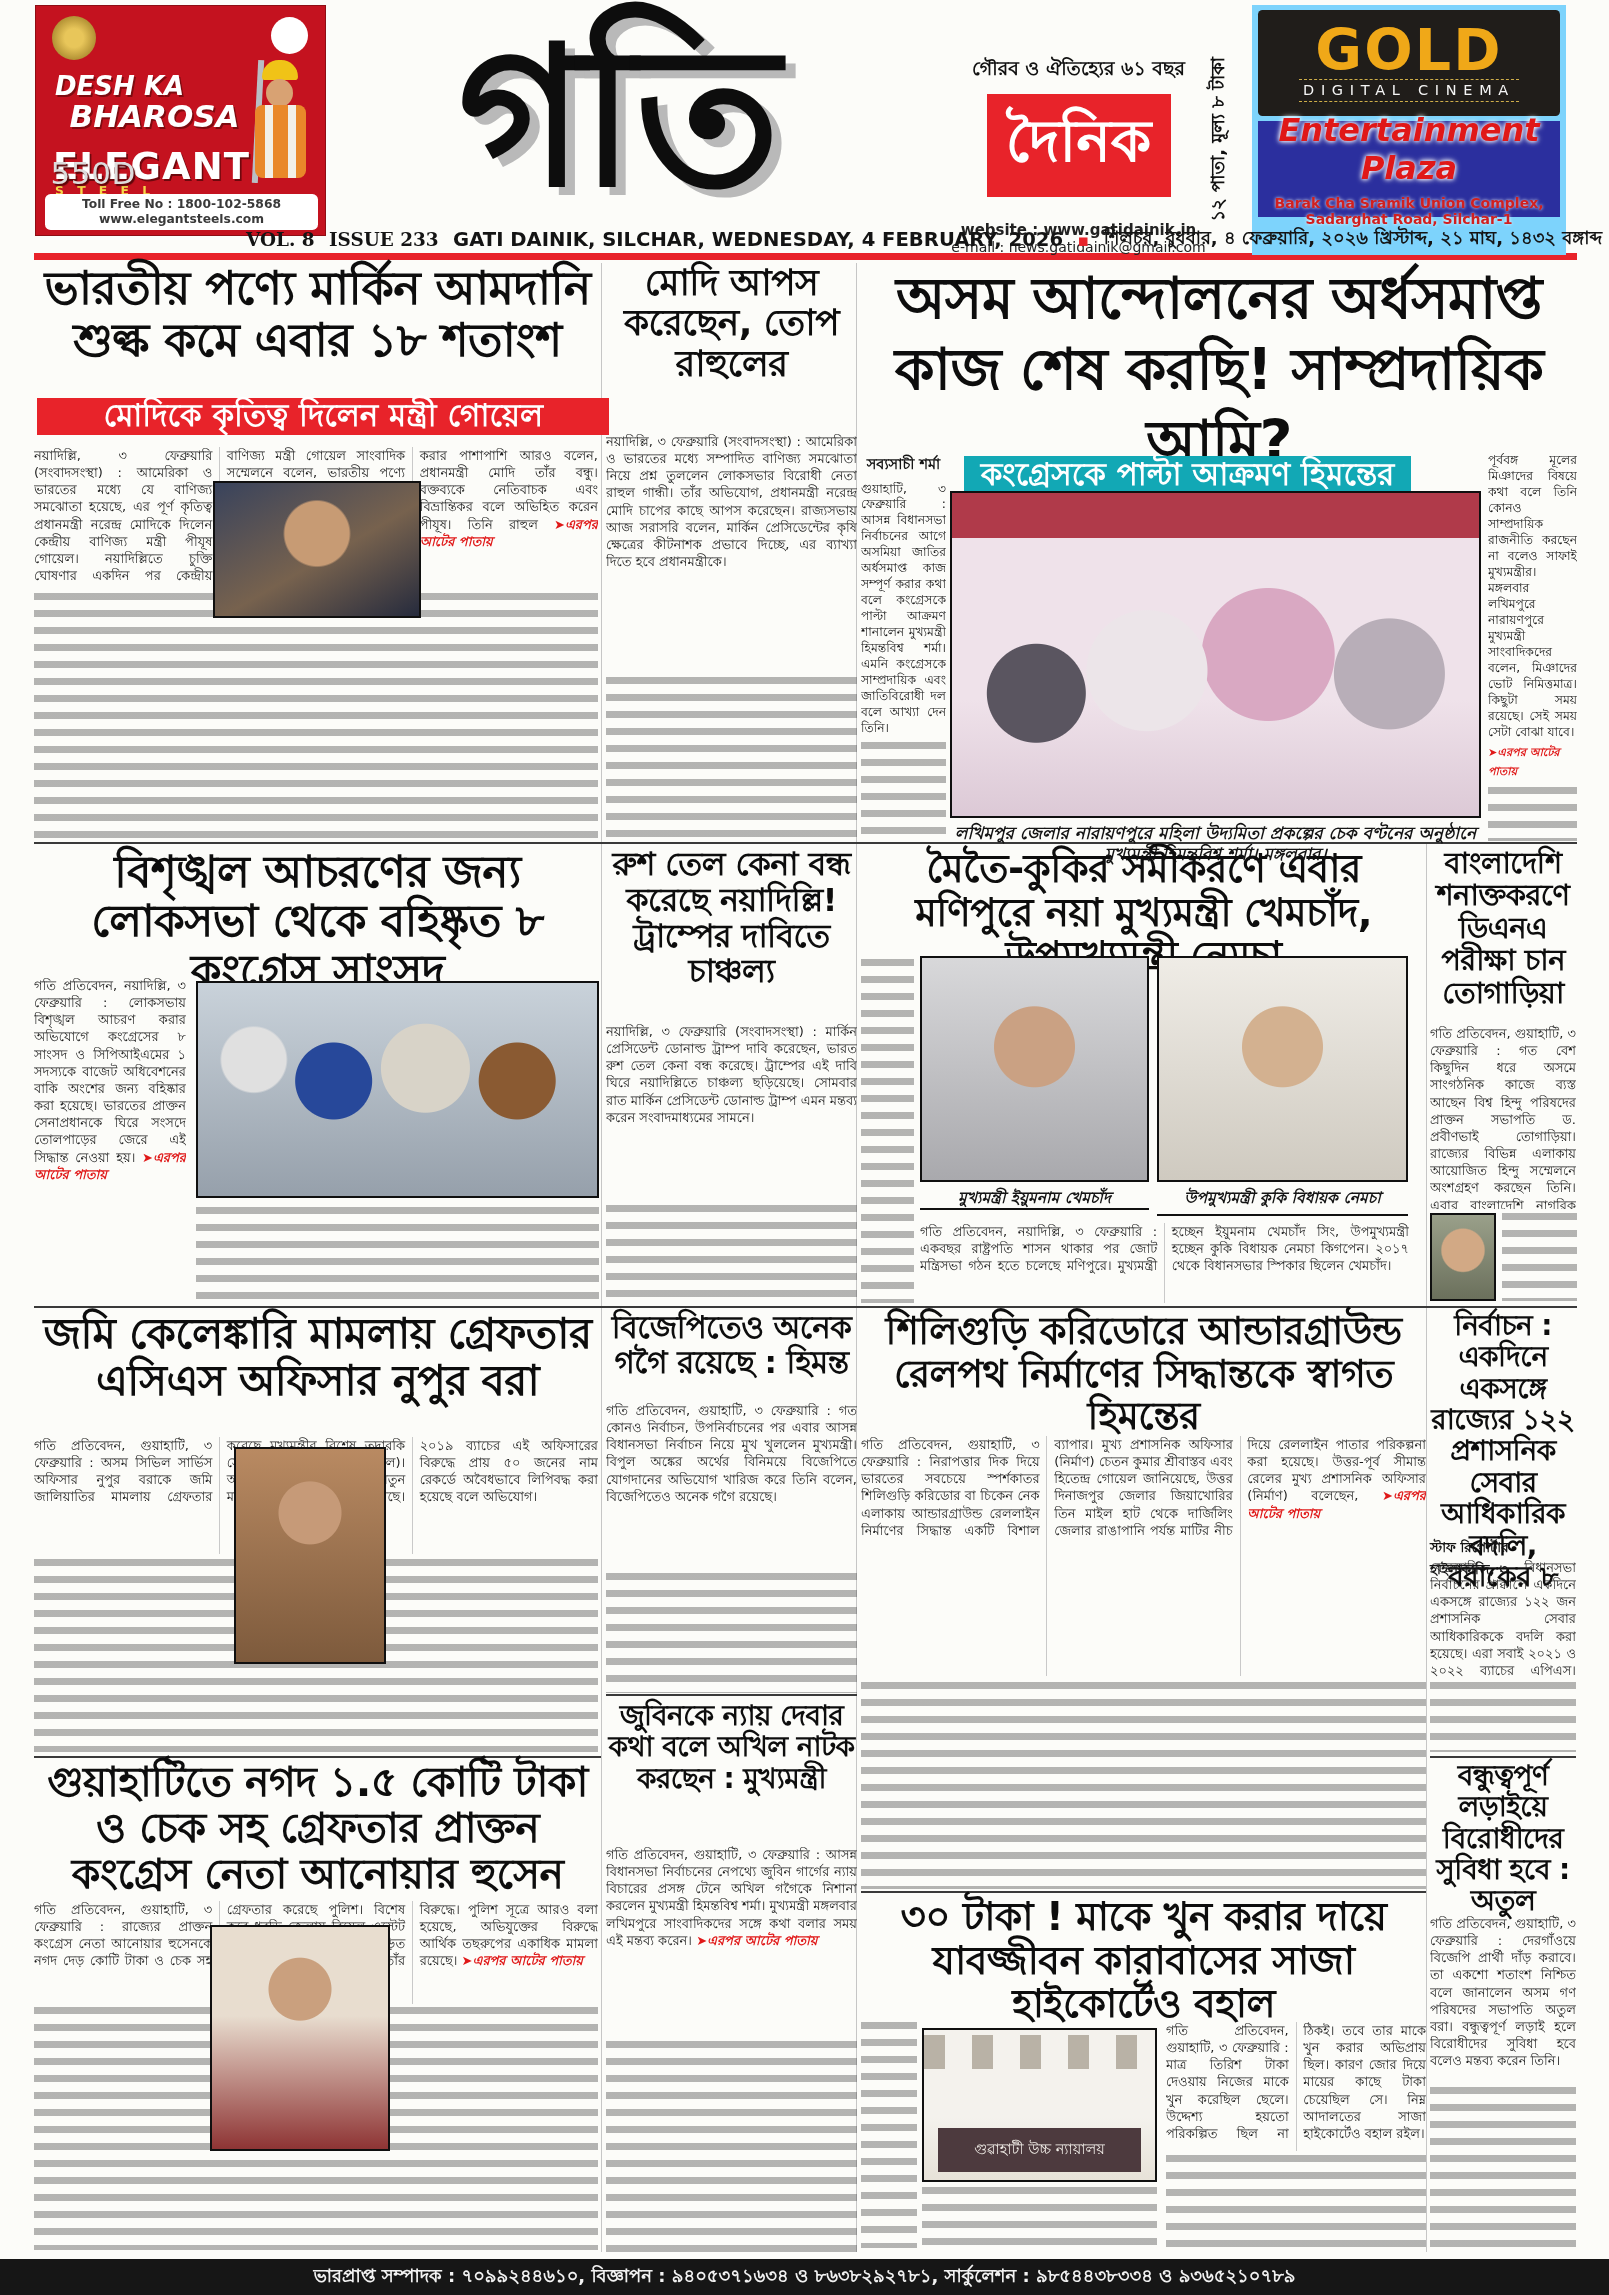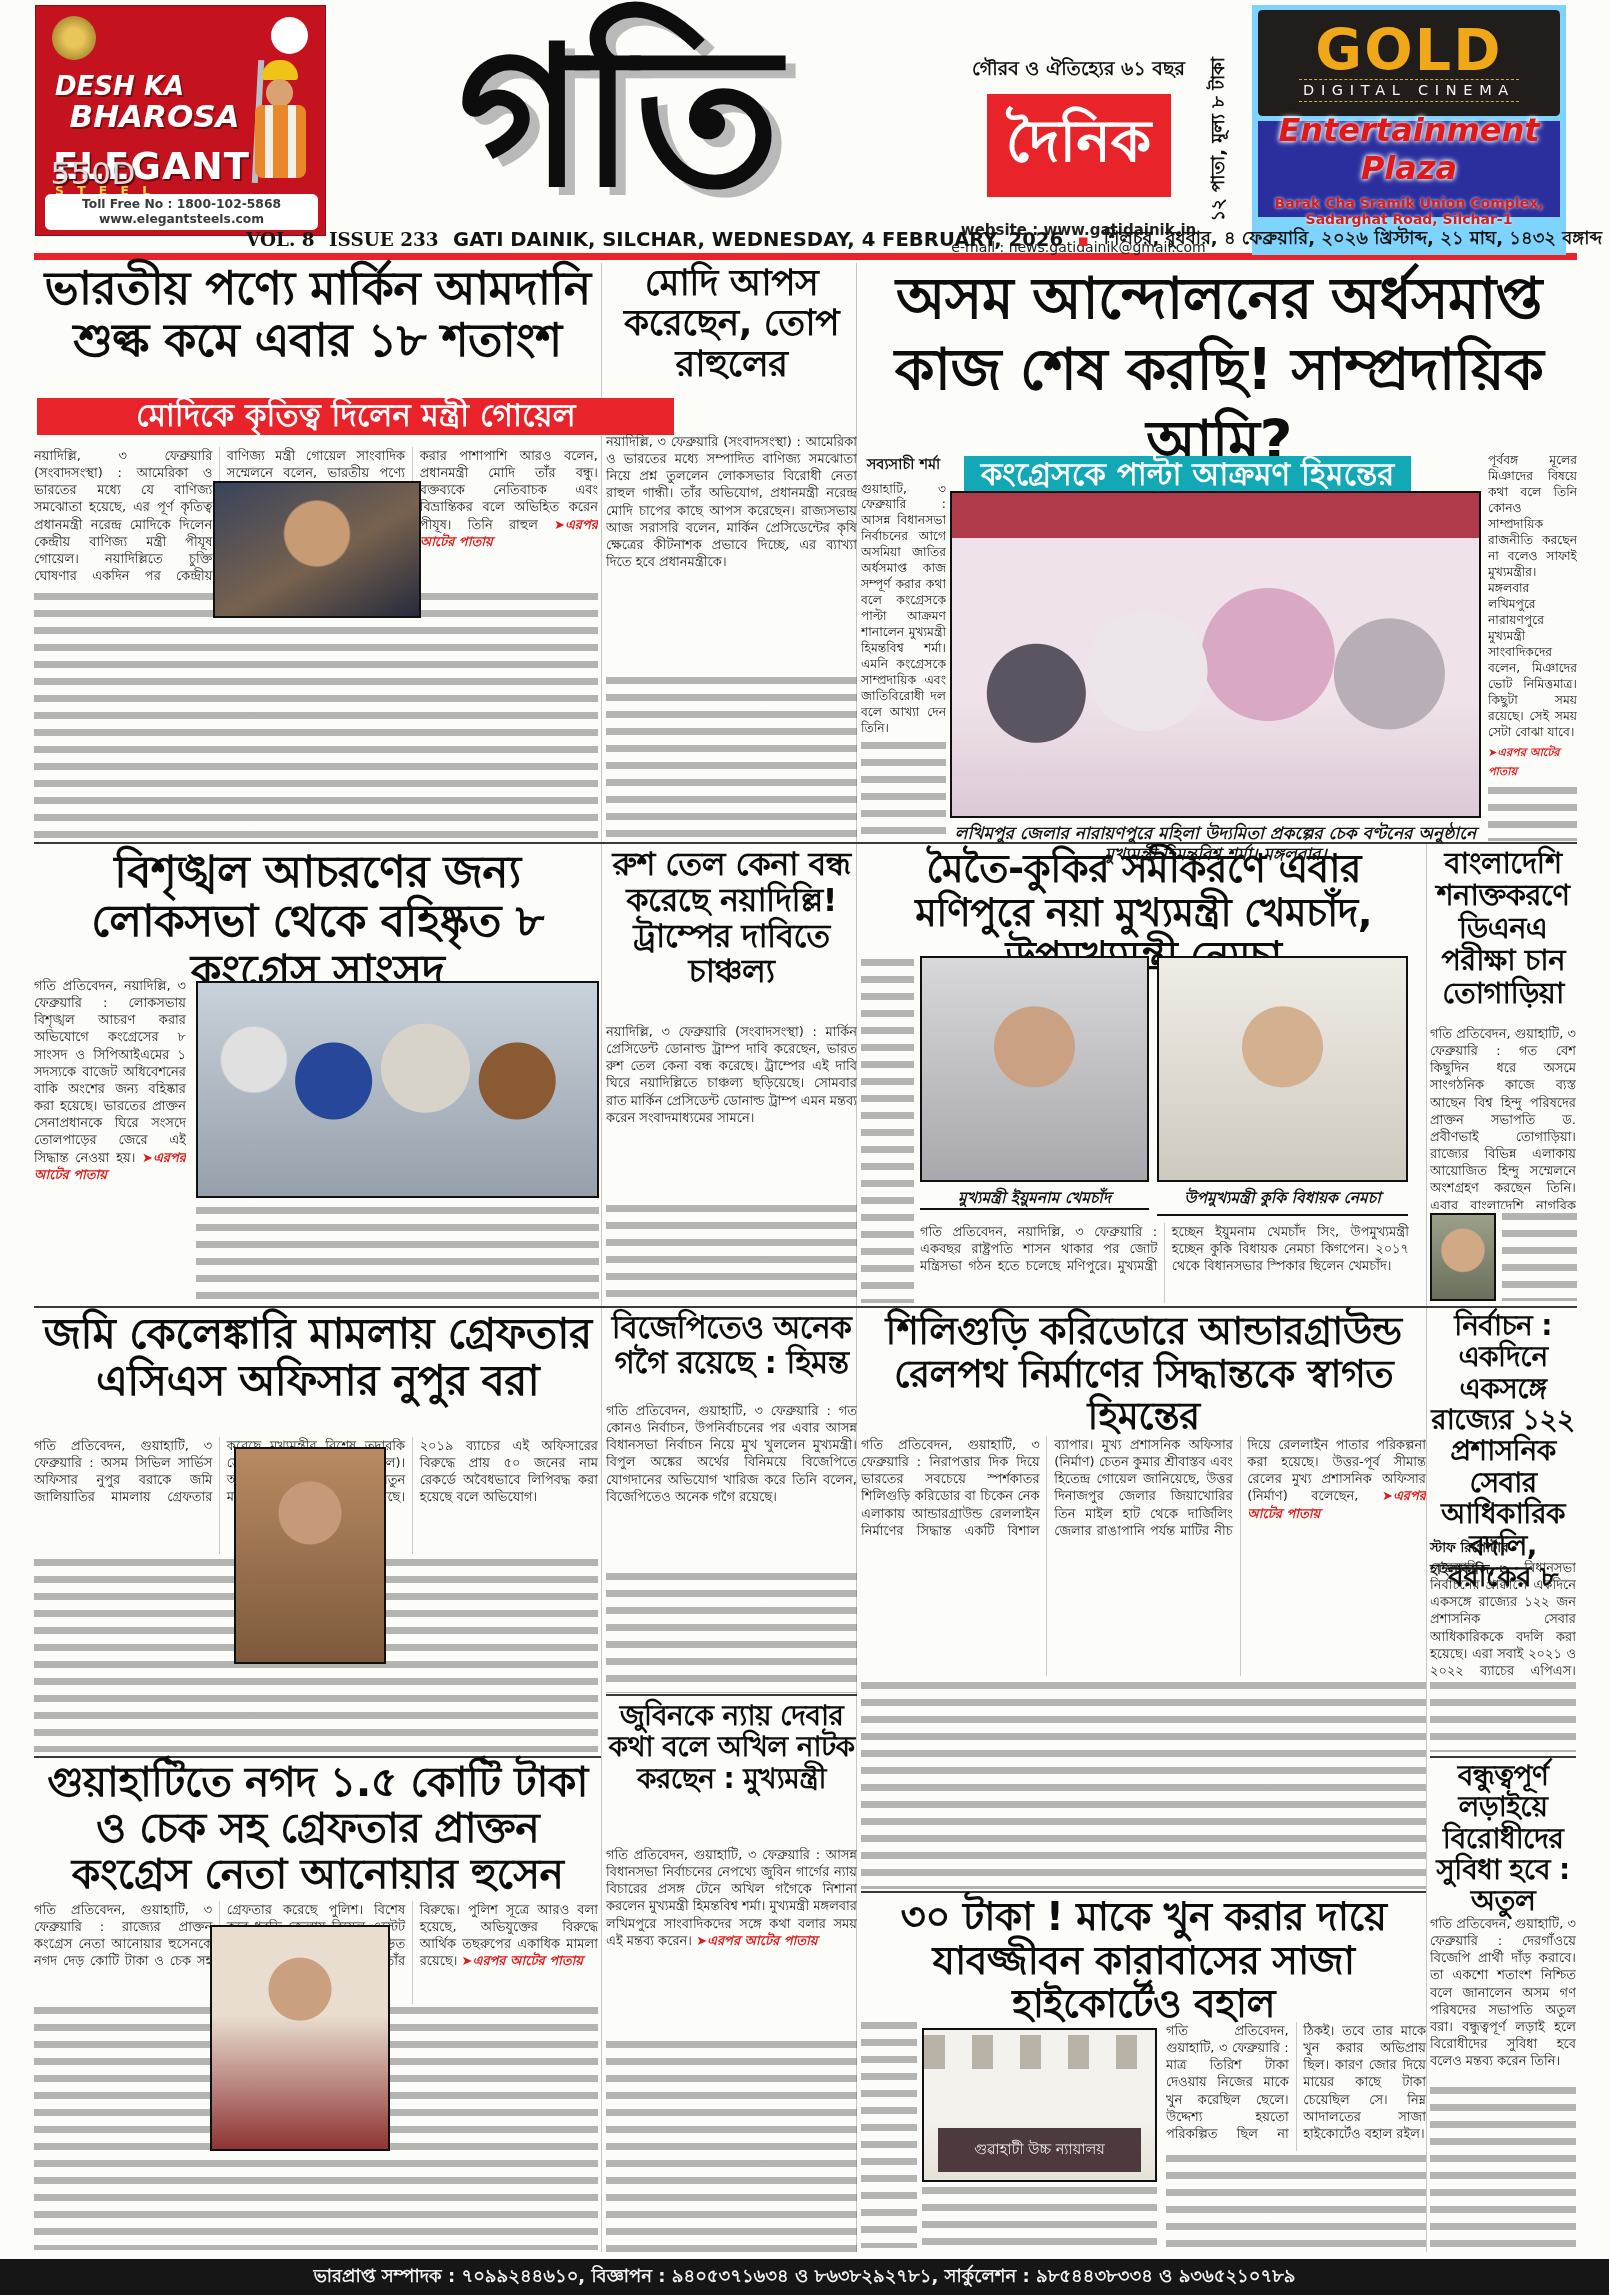--- a/index.html
+++ b/index.html
@@ -96,21 +96,21 @@
   <div class="abs vr" style="left:1426px;top:844px;height:1408px"></div>
   <div class="abs hrule" style="left:34px;top:842px;width:1543px"></div>
   <div class="abs hrule" style="left:34px;top:1306px;width:1543px"></div>
   <div class="abs hrule" style="left:34px;top:1756px;width:567px"></div>
   <div class="abs hrule" style="left:1430px;top:1756px;width:146px"></div>
   <div class="abs hrule" style="left:606px;top:1694px;width:251px"></div>
   <div class="abs hrule" style="left:861px;top:1891px;width:565px"></div>
 
   <section class="abs" style="left:34px;top:263px;width:567px;height:578px">
     <h2 class="hl" style="font-size:46px">ভারতীয় পণ্যে মার্কিন আমদানি শুল্ক কমে এবার ১৮ শতাংশ</h2>
-    <div class="subbar" style="position:absolute;left:3.4px;top:135px;width:637px;height:37px;background:#e8232a;font-size:31px">মোদিকে কৃতিত্ব দিলেন মন্ত্রী গোয়েল</div>
+    <div class="subbar" style="position:absolute;left:3.4px;top:135px;width:572px;height:37px;background:#e8232a;font-size:31px">মোদিকে কৃতিত্ব দিলেন মন্ত্রী গোয়েল</div>
     <div class="lead cols3" style="position:absolute;left:0;top:184px;width:564px;height:140px">
       <span>নয়াদিল্লি, ৩ ফেব্রুয়ারি (সংবাদসংস্থা) : আমেরিকা ও ভারতের মধ্যে যে বাণিজ্য সমঝোতা হয়েছে, এর পূর্ণ কৃতিত্ব প্রধানমন্ত্রী নরেন্দ্র মোদিকে দিলেন কেন্দ্রীয় বাণিজ্য মন্ত্রী পীযূষ গোয়েল। নয়াদিল্লিতে চুক্তি ঘোষণার একদিন পর কেন্দ্রীয় বাণিজ্য মন্ত্রী গোয়েল সাংবাদিক সম্মেলনে বলেন, ভারতীয় পণ্যে মার্কিন আমদানি শুল্ক কমে ১৮ শতাংশ হবে। আগেই এই আমদানি শুল্কের পরিমাণ ৫০ শতাংশ ছিল। গতকাল মার্কিন প্রেসিডেন্ট ডোনাল্ড ট্রাম্প ভারতের সঙ্গে বাণিজ্য চুক্তি হওয়ার কথা ঘোষণা করার পাশাপাশি আরও বলেন, প্রধানমন্ত্রী মোদি তাঁর বন্ধু। বক্তব্যকে নেতিবাচক এবং বিভ্রান্তিকর বলে অভিহিত করেন পীযূষ। তিনি রাহুল</span>
       <span class="cont">➤এরপর আটের পাতায়</span>
     </div>
     <div class="fl abs" style="left:0;top:330px;width:564px;height:246px"></div>
     <div class="photo abs" style="left:179px;top:218px;width:208px;height:137px;background:radial-gradient(circle at 50% 38%,#c79b74 0 32px,rgba(0,0,0,0) 34px),linear-gradient(150deg,#39435c,#77624e 55%,#262b3d)"></div>
   </section>
 
   <section class="abs" style="left:606px;top:263px;width:251px;height:578px">
     <h2 class="hl" style="font-size:36px">মোদি আপস করেছেন, তোপ রাহুলের</h2>

